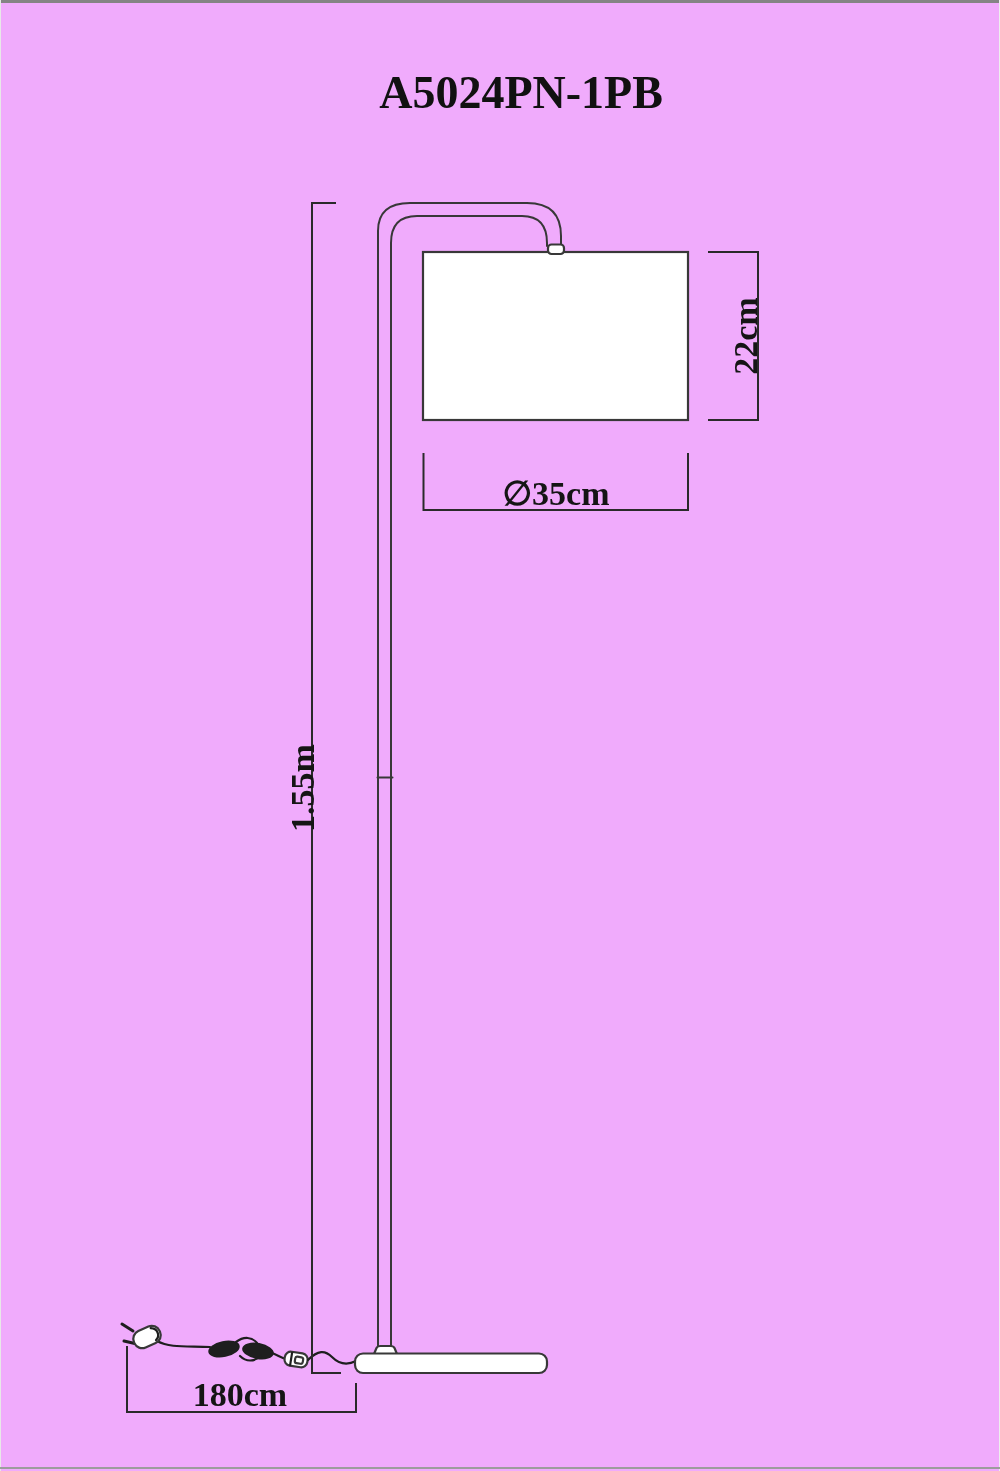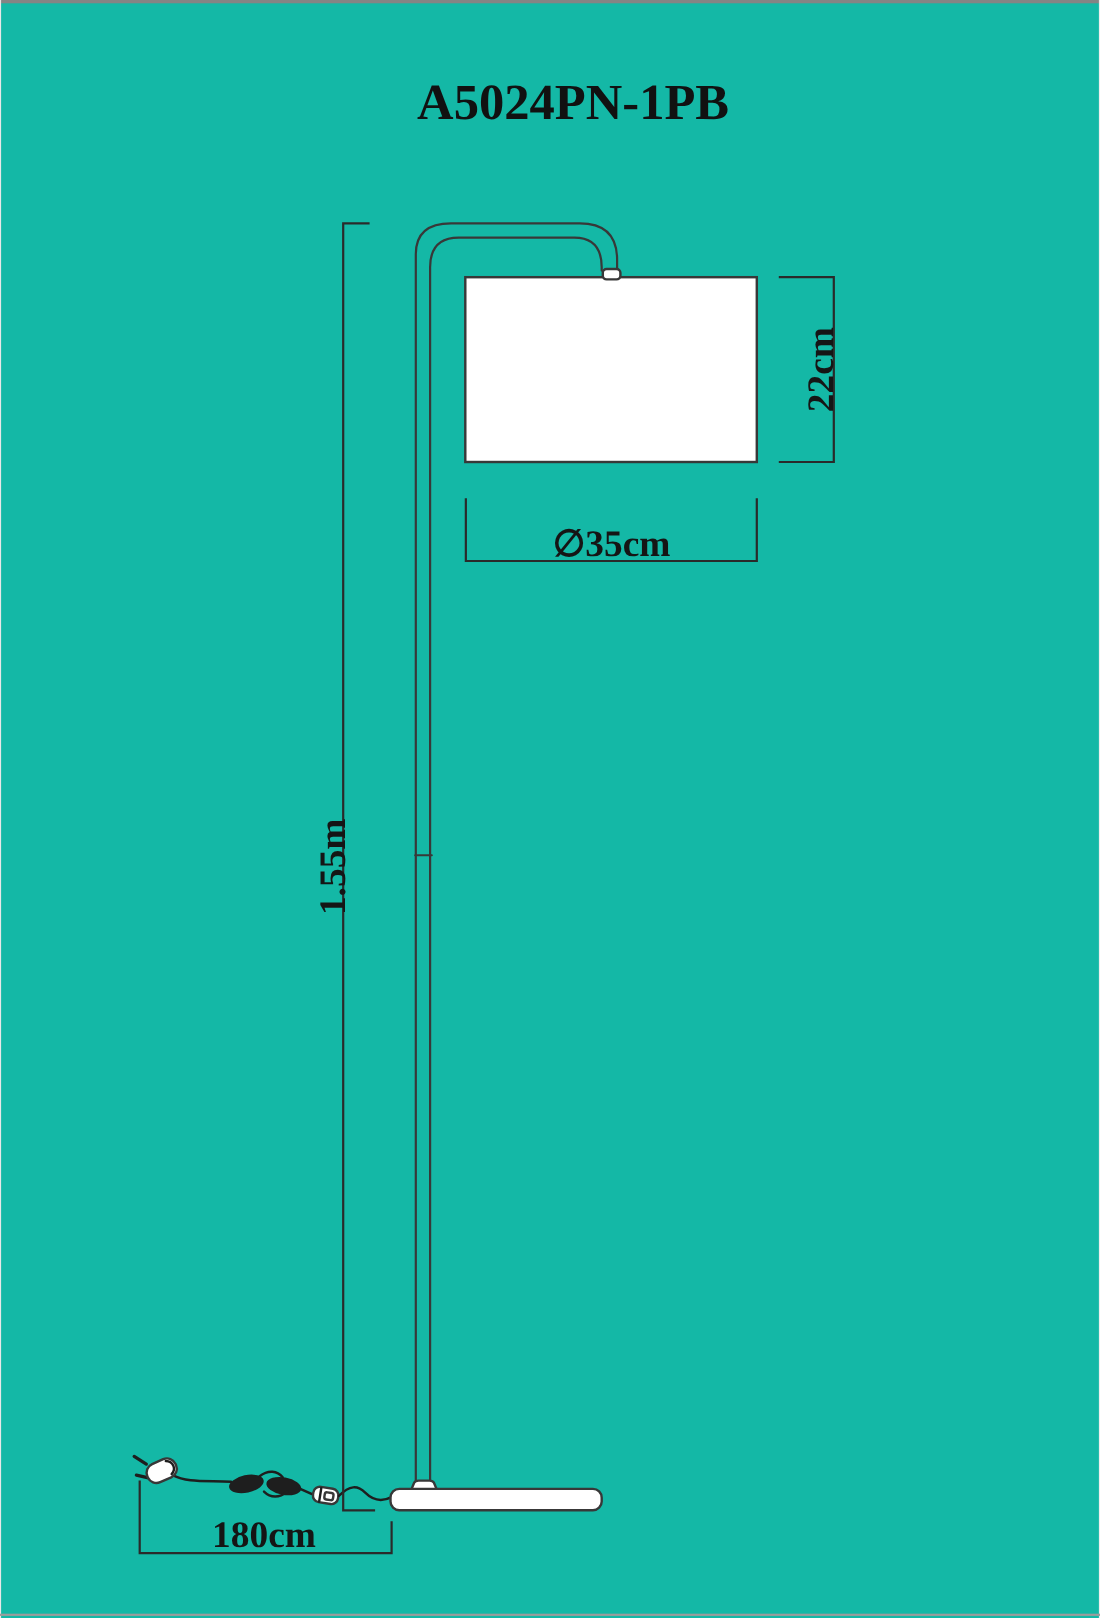--- a/index.html
+++ b/index.html
@@ -4,21 +4,21 @@
 <style>
   html, body {
     margin: 0;
     padding: 0;
     background: #ffffff;
   }
   .page {
     position: relative;
     width: 1000px;
     height: 1471px;
-    background: #14b8a6;
+    background: #f0abfc;
     overflow: hidden;
     font-family: "Liberation Serif", "DejaVu Serif", serif;
   }
   .edge-top    { position: absolute; top: 0; left: 0; width: 100%; height: 3px;  background: #848484; }
   .edge-bottom { position: absolute; top: 1467px; left: 0; width: 100%; height: 2px; background: #9c9c9c; }
   .edge-left   { position: absolute; top: 0; left: 0; width: 1px; height: 100%; background: #e8e8e8; }
   .edge-right  { position: absolute; top: 0; right: 0; width: 1px; height: 100%; background: #eeeeee; }
   svg.drawing { position: absolute; top: 0; left: 0; }
   .lamp-line   { fill: none; stroke: #383838; stroke-width: 2;   stroke-linecap: round; }
   .lamp-fill   { fill: #ffffff; stroke: #383838; stroke-width: 2.2; }

